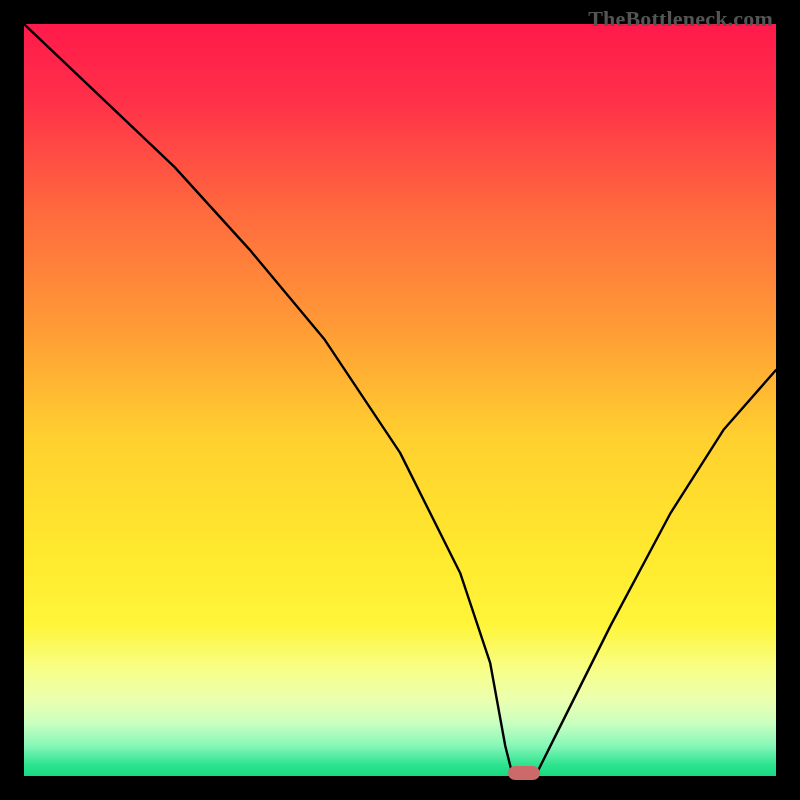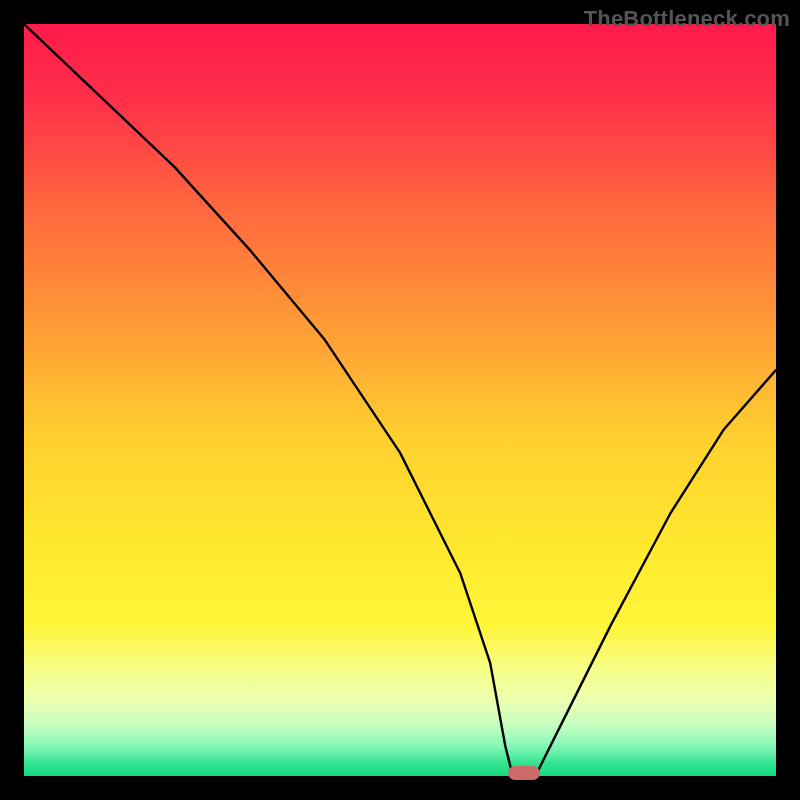--- a/index.html
+++ b/index.html
@@ -13,26 +13,27 @@
   }
   .frame {
     position: relative;
     width: 800px;
     height: 800px;
     background: #000;
   }
   .watermark {
     position: absolute;
     top: 6px;
-    right: 10px;
+    right: 27px;
     color: #555556;
     font-size: 22px;
     font-weight: 600;
     letter-spacing: 0.2px;
     z-index: 5;
+    font-family: Liberation Serif, serif;
   }
   .plot {
     position: absolute;
     left: 24px;
     top: 24px;
     width: 752px;
     height: 752px;
   }
   svg {
     display: block;

